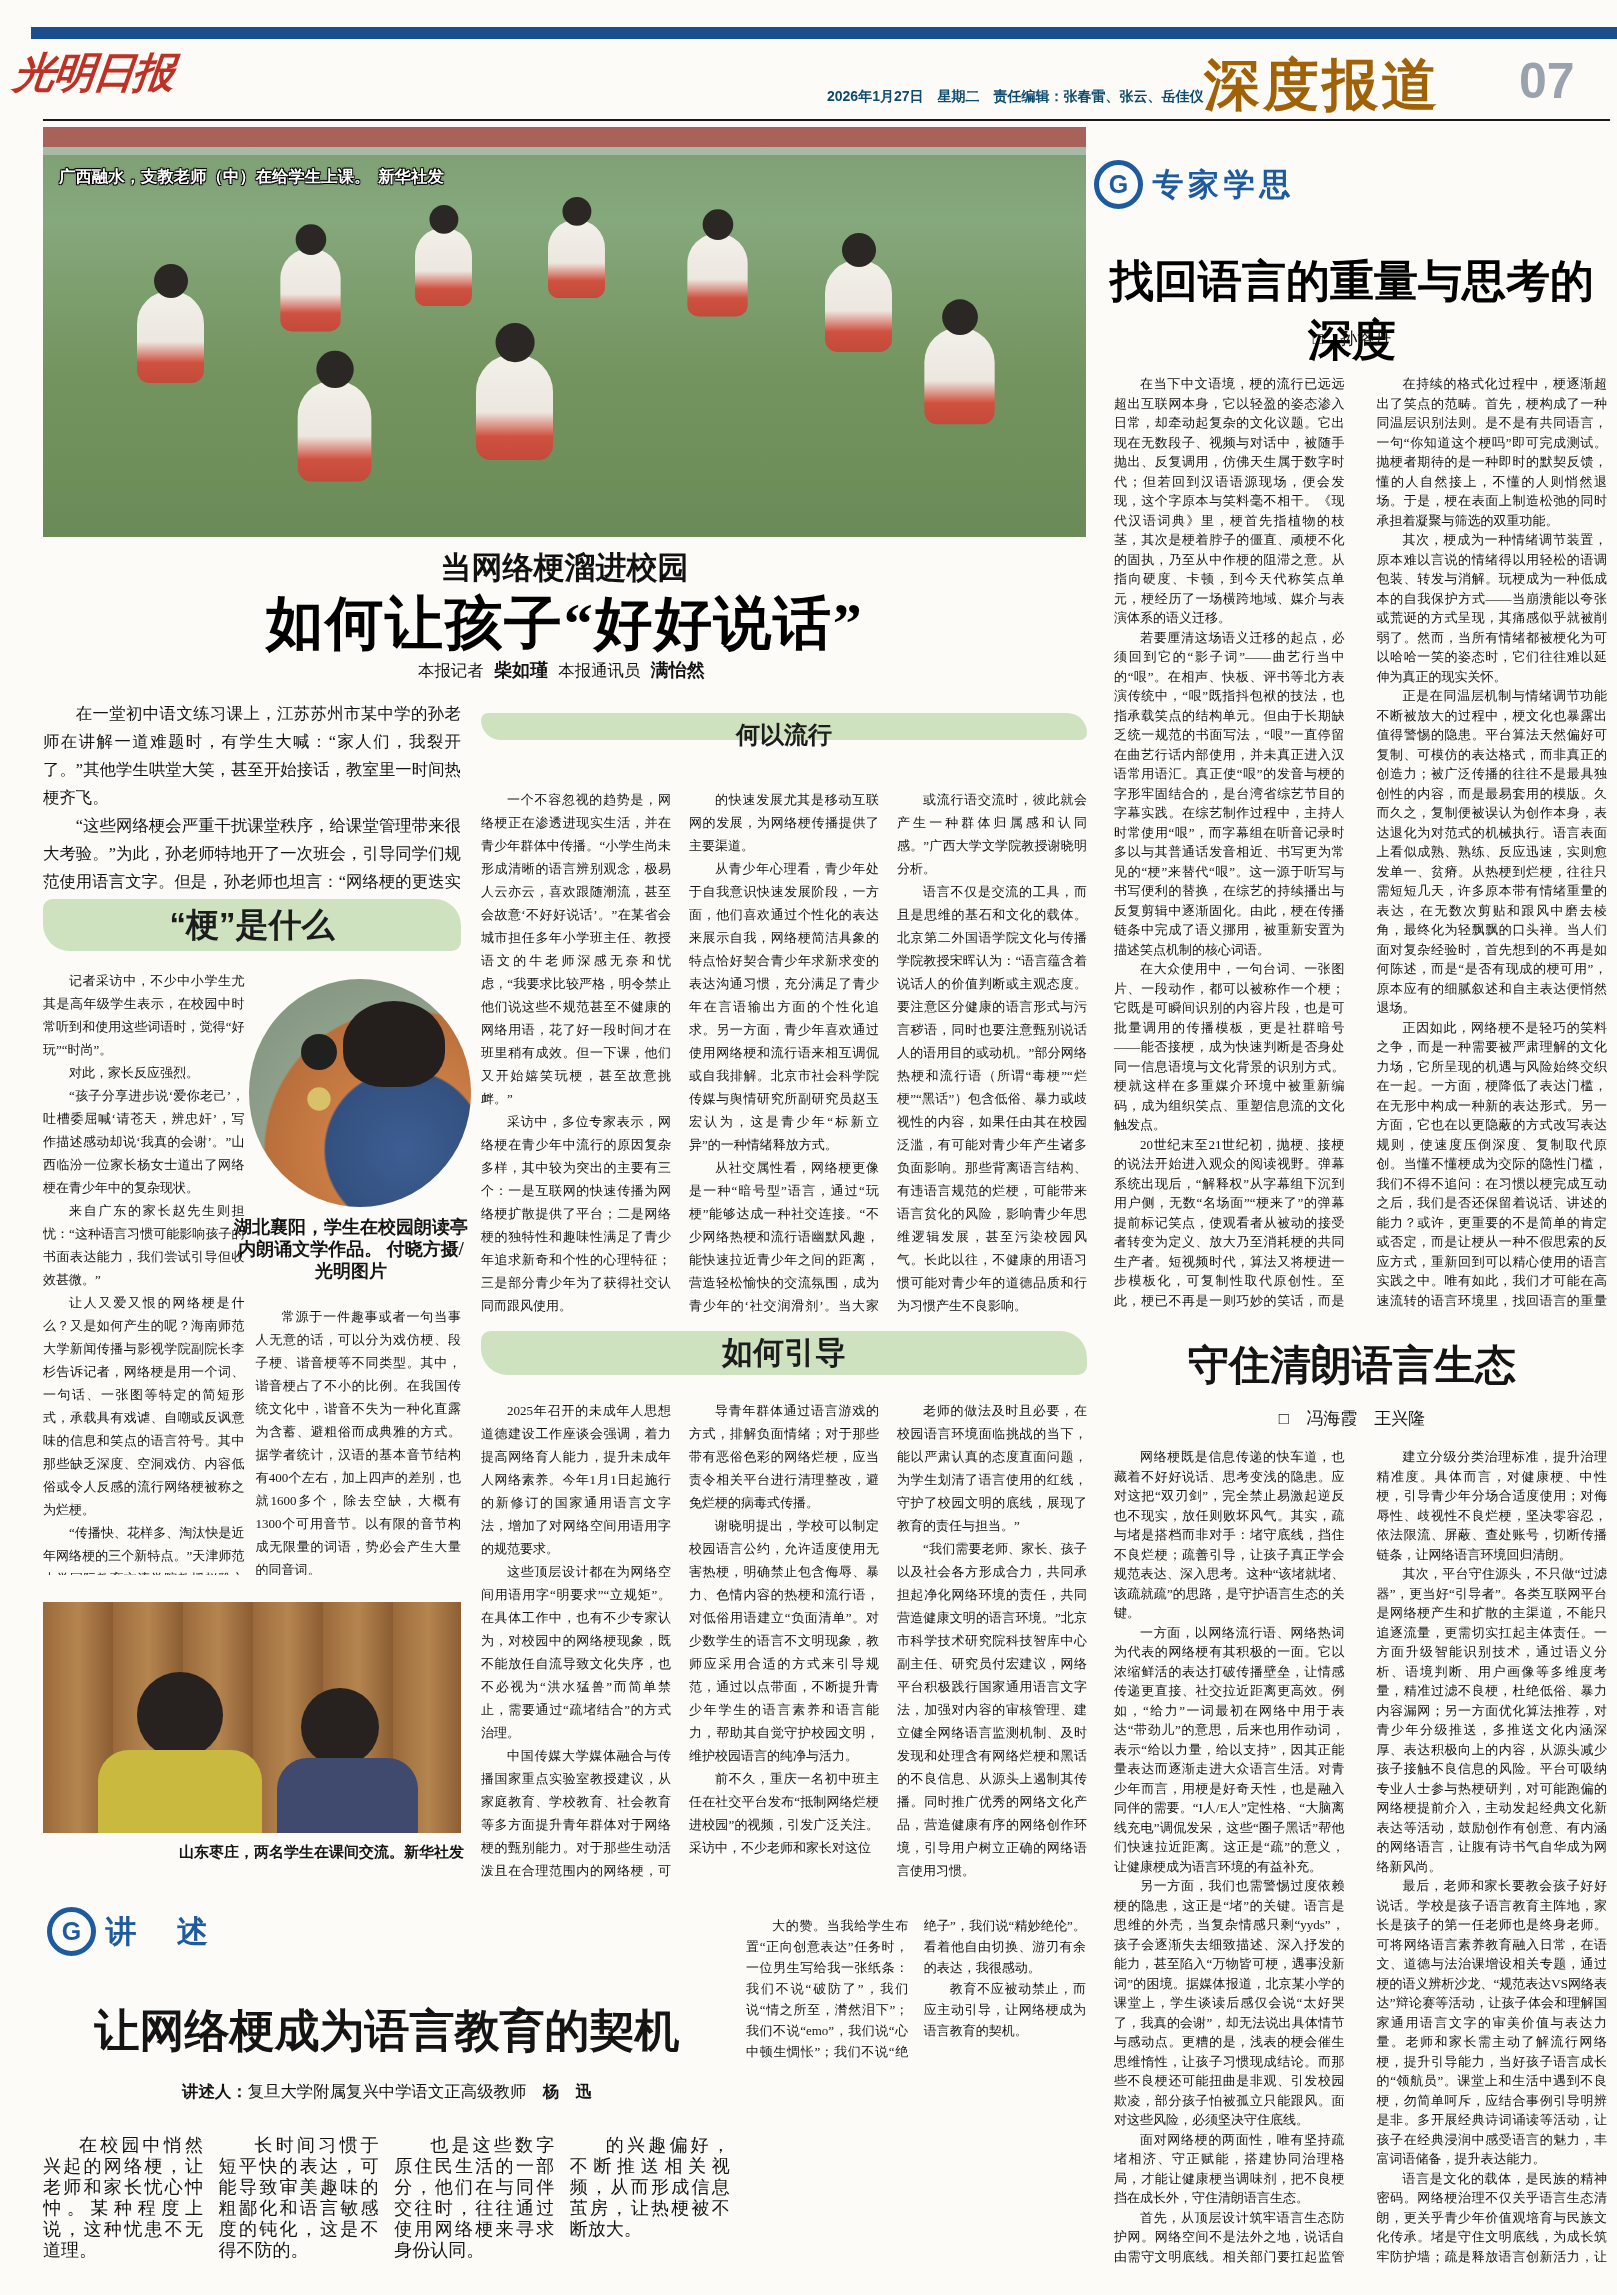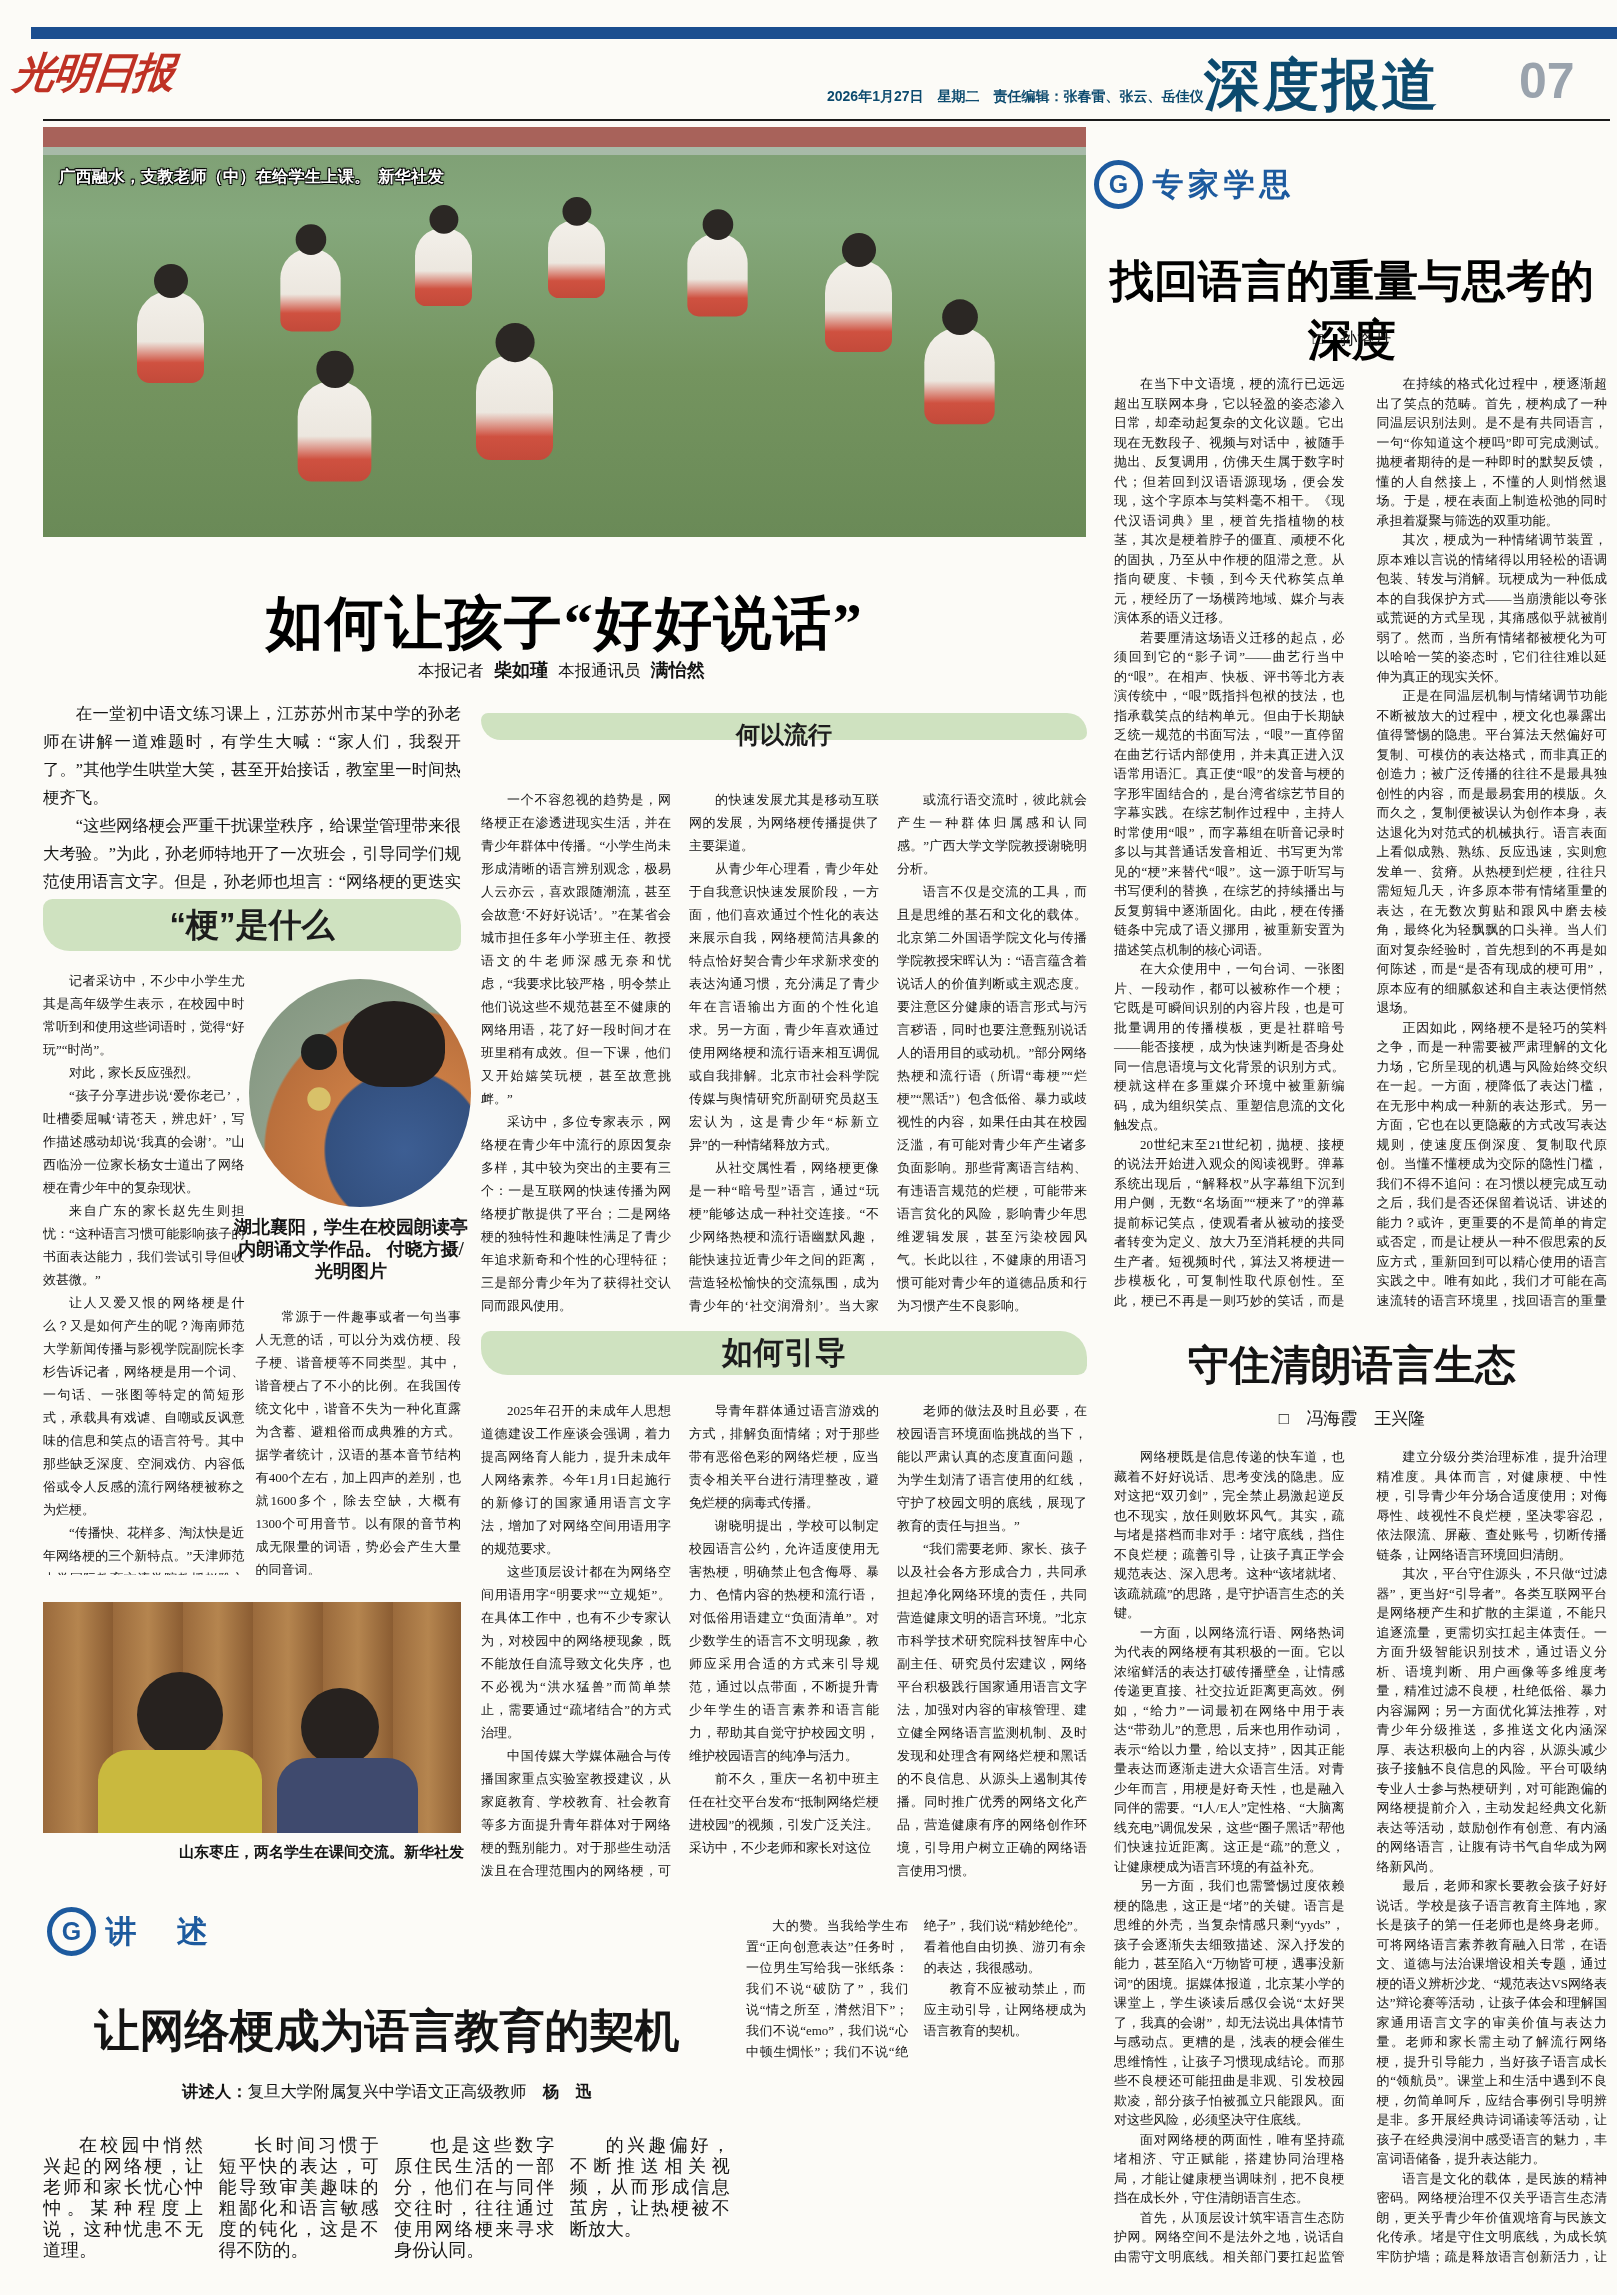--- a/index.html
+++ b/index.html
@@ -7,21 +7,21 @@
         font-family:"Liberation Serif","DejaVu Serif",serif;color:#141414;overflow:hidden;}
   .abs{position:absolute;}
   
   .topbar{left:31px;top:26.6px;right:0;height:12.5px;background:#1b4e8f;}
   .masthead{left:12.5px;top:45px;width:180px;height:70px;color:#bf3124;
             font-size:42px;font-weight:bold;font-style:italic;letter-spacing:-2.3px;
             transform:skewX(-6deg);white-space:nowrap;}
   .dateline{left:827px;top:88px;font-family:"Liberation Sans",sans-serif;
             font-weight:bold;font-size:14px;color:#0c4a6e;white-space:nowrap;}
   .section-title{left:1204px;top:48px;font-family:"Liberation Sans",sans-serif;
-                 font-weight:bold;font-size:56px;color:#0c4a6e;letter-spacing:3.1px;}
+                 font-weight:bold;font-size:56px;color:#a16207;letter-spacing:3.1px;}
   .page-num{left:1519px;top:52px;font-family:"Liberation Sans",sans-serif;
             font-weight:bold;font-size:50px;color:#9aa3ad;}
   .header-rule{left:43px;top:119px;width:1567px;height:1.6px;background:#1a1a1a;}
   
   .photo-main{left:43px;top:127px;width:1043px;height:410px;overflow:hidden;
     background:linear-gradient(180deg,#a8625a 0,#a8625a 20.3px,#7fa075 20.3px,#85a87c 94px,#74945f 60%,#6a8a57 100%);}
   .photo-main .lane{position:absolute;left:0;top:20.3px;width:100%;height:7.8px;background:#c8cfd2;opacity:.55;}
   .stu{position:absolute;width:67px;height:92px;border-radius:33px 33px 12.5px 12.5px;
        background:linear-gradient(180deg,#f3f0ea 0,#ece7df 55%,#cf5140 78%,#c34a3a 100%);}
   .stu::before{content:"";position:absolute;left:17px;top:-26.6px;width:34px;height:34px;border-radius:50%;background:#2b2724;}
@@ -117,20 +117,21 @@
     <div class="stu" style="left:641px;top:102px;transform:scale(.9)"></div>
     <div class="stu" style="left:782px;top:133px"></div>
     <div class="stu" style="left:883px;top:203px;transform:scale(1.05)"></div>
     <div class="stu" style="left:438px;top:234px;transform:scale(1.15)"></div>
     <div class="stu" style="left:258px;top:258px;transform:scale(1.1)"></div>
   </div>
   <div class="abs photo-cap">
     <span>广西融水，支教老师（中）在给学生上课。</span><b>新华社发</b>
   </div>
 
+  <div class="abs kicker">当网络梗溜进校园</div>
   <div class="abs main-title">如何让孩子“好好说话”</div>
   <div class="abs byline">
     <span>本报记者</span>
     <b>柴如瑾</b>
     <span>本报通讯员</span>
     <b>满怡然</b>
   </div>
 
   <div class="abs intro">
       <p>在一堂初中语文练习课上，江苏苏州市某中学的孙老师在讲解一道难题时，有学生大喊：“家人们，我裂开了。”其他学生哄堂大笑，甚至开始接话，教室里一时间热梗齐飞。</p>

